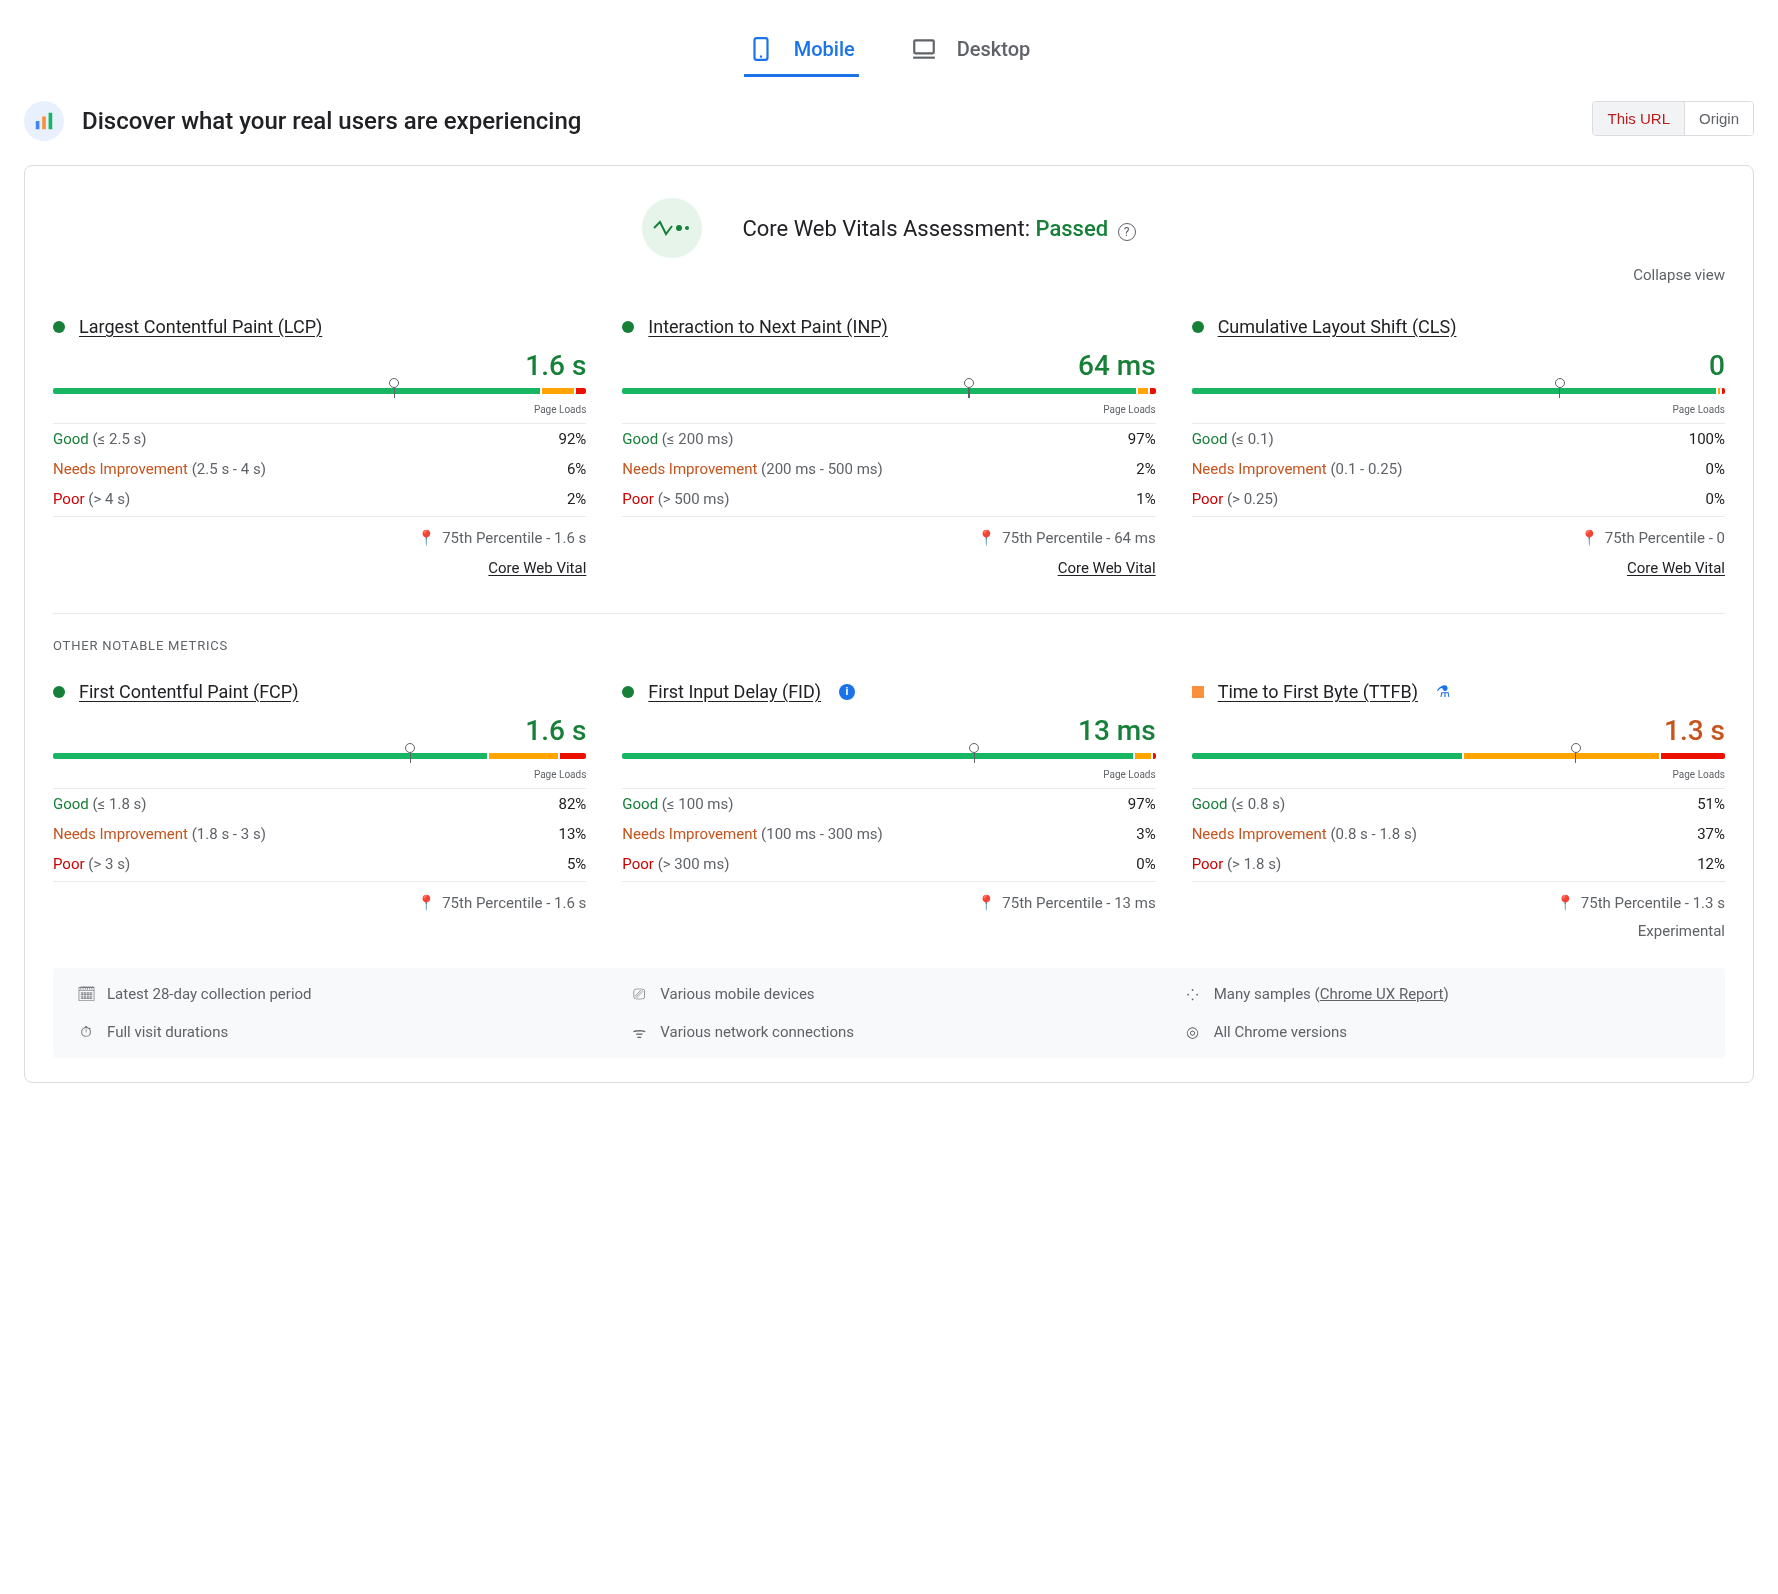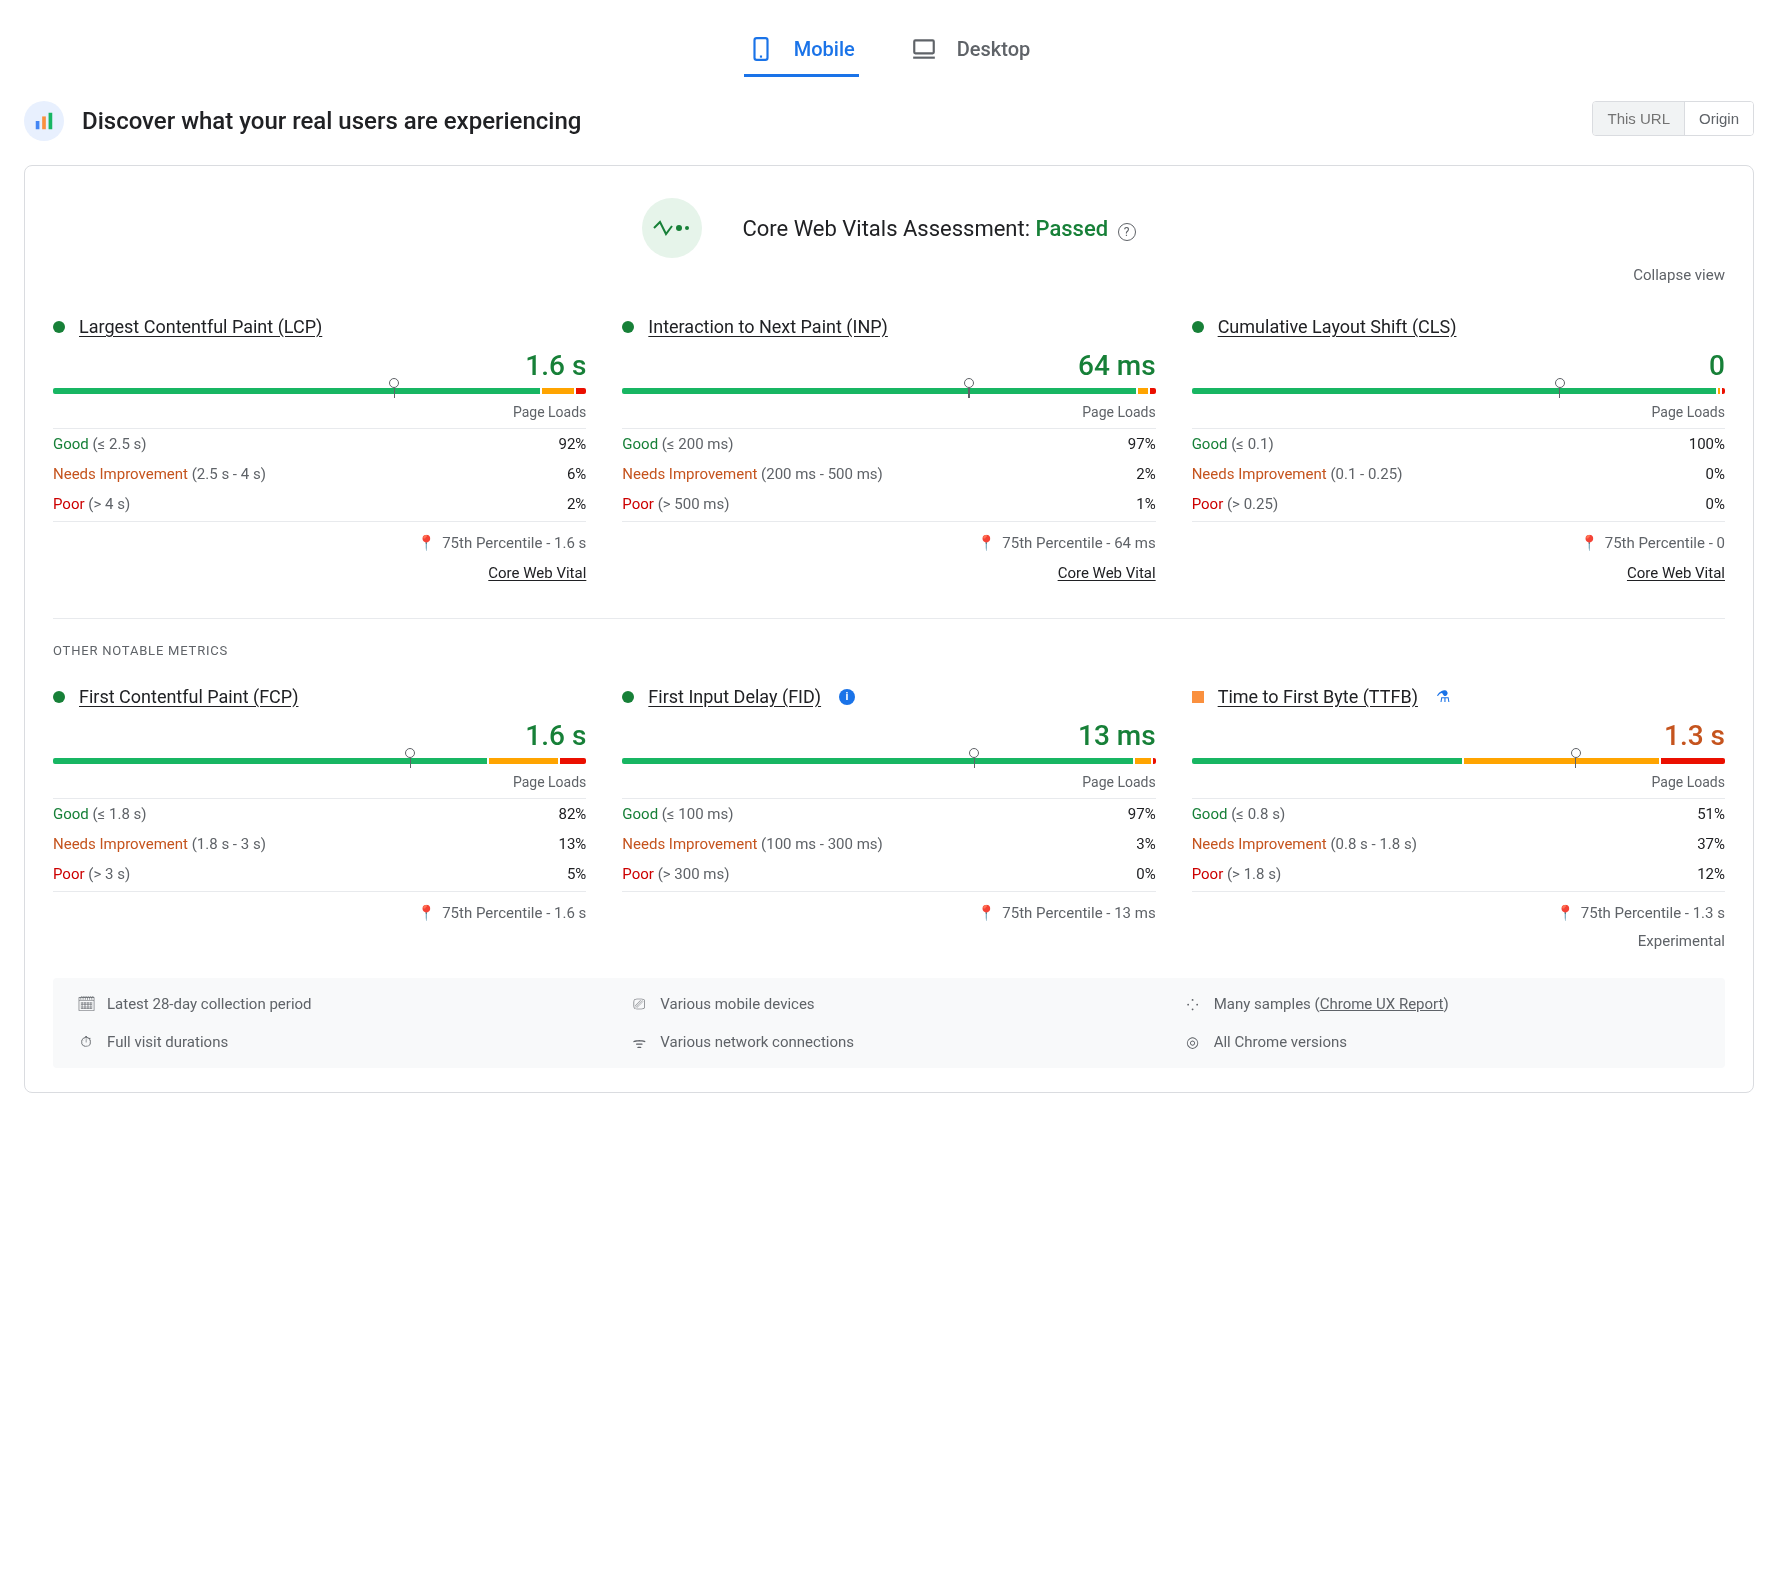--- a/index.html
+++ b/index.html
@@ -68,21 +68,21 @@
   .segmented button {
     background: #fff;
     border: none;
     padding: 8px 14px;
     font-size: 15px;
     color: #5f6368;
     cursor: pointer;
   }
   .segmented button.active {
     background: #f1f3f4;
-    color: #737373;
+    color: #b91c1c;
   }
   .segmented button + button { border-left: 1px solid #dadce0; }
 
   
   .card {
     border: 1px solid #dadce0;
     border-radius: 8px;
     padding: 32px 28px 24px;
   }
   .assessment {
@@ -216,21 +216,21 @@
     content: "";
     display: block;
     width: 1.5px; height: 10px;
     background: #5f6368;
     margin: 0 auto;
   }
 
   .page-loads {
     text-align: right;
     color: #5f6368;
-    font-size: 14px;
+    font-size: 10px;
     margin-top: 10px;
     border-bottom: 1px solid #e8eaed;
     padding-bottom: 8px;
   }
   .dist-row {
     display: flex;
     justify-content: space-between;
     padding: 6px 0;
     font-size: 15px;
   }

